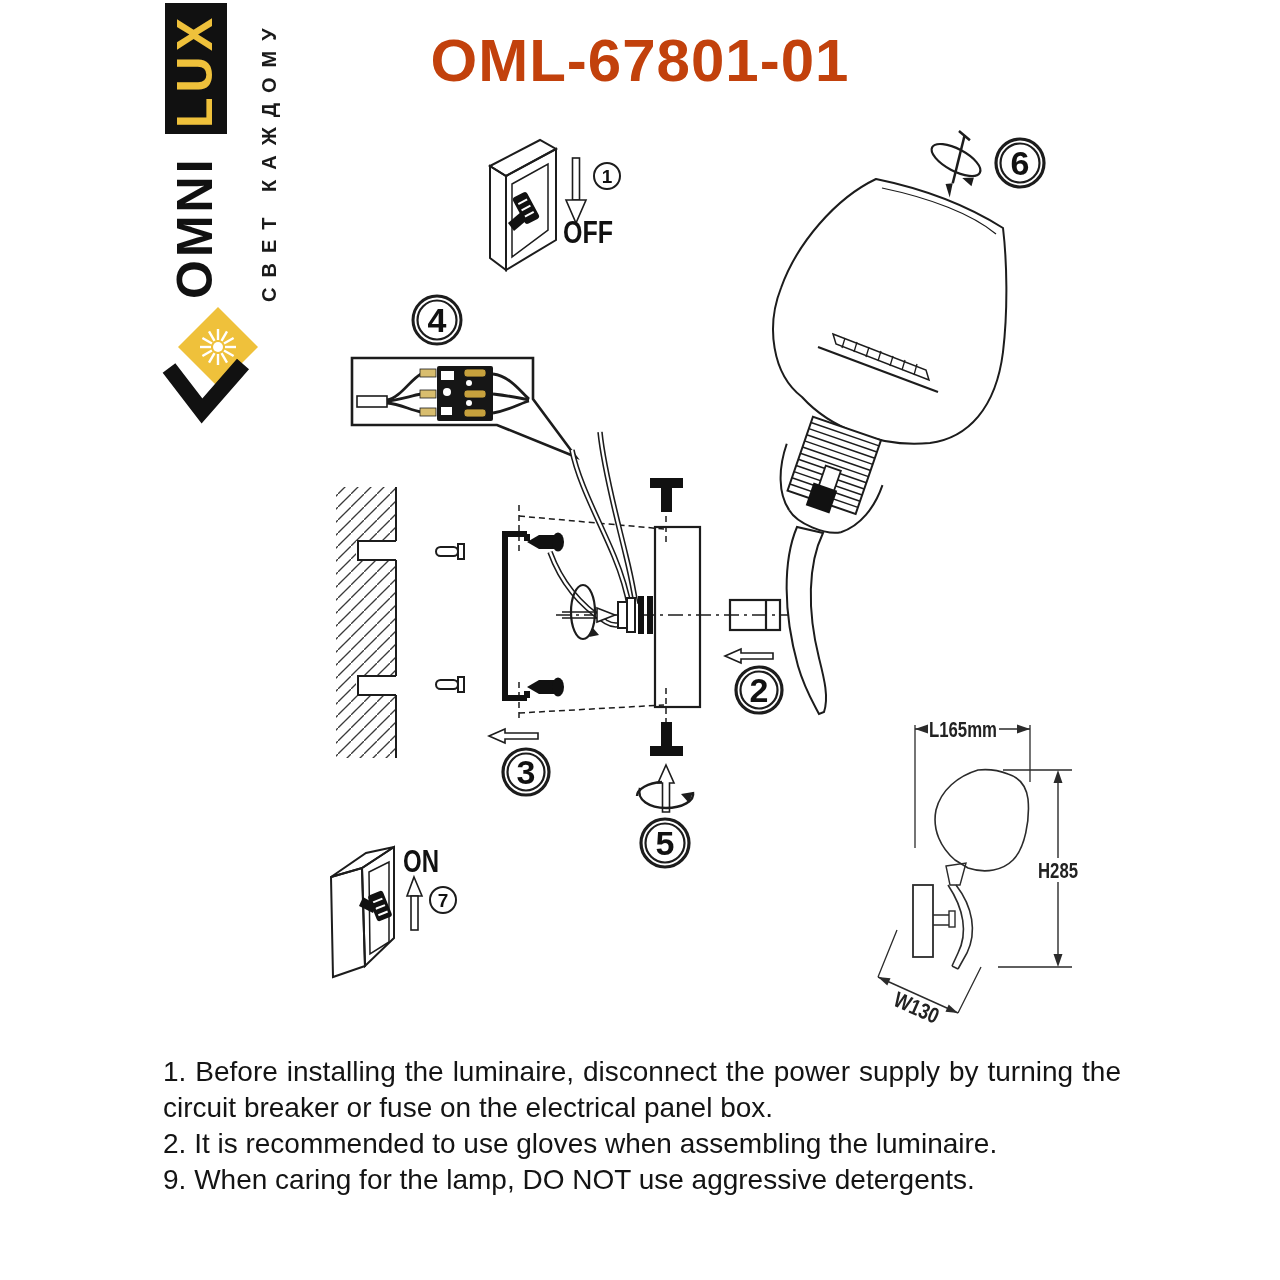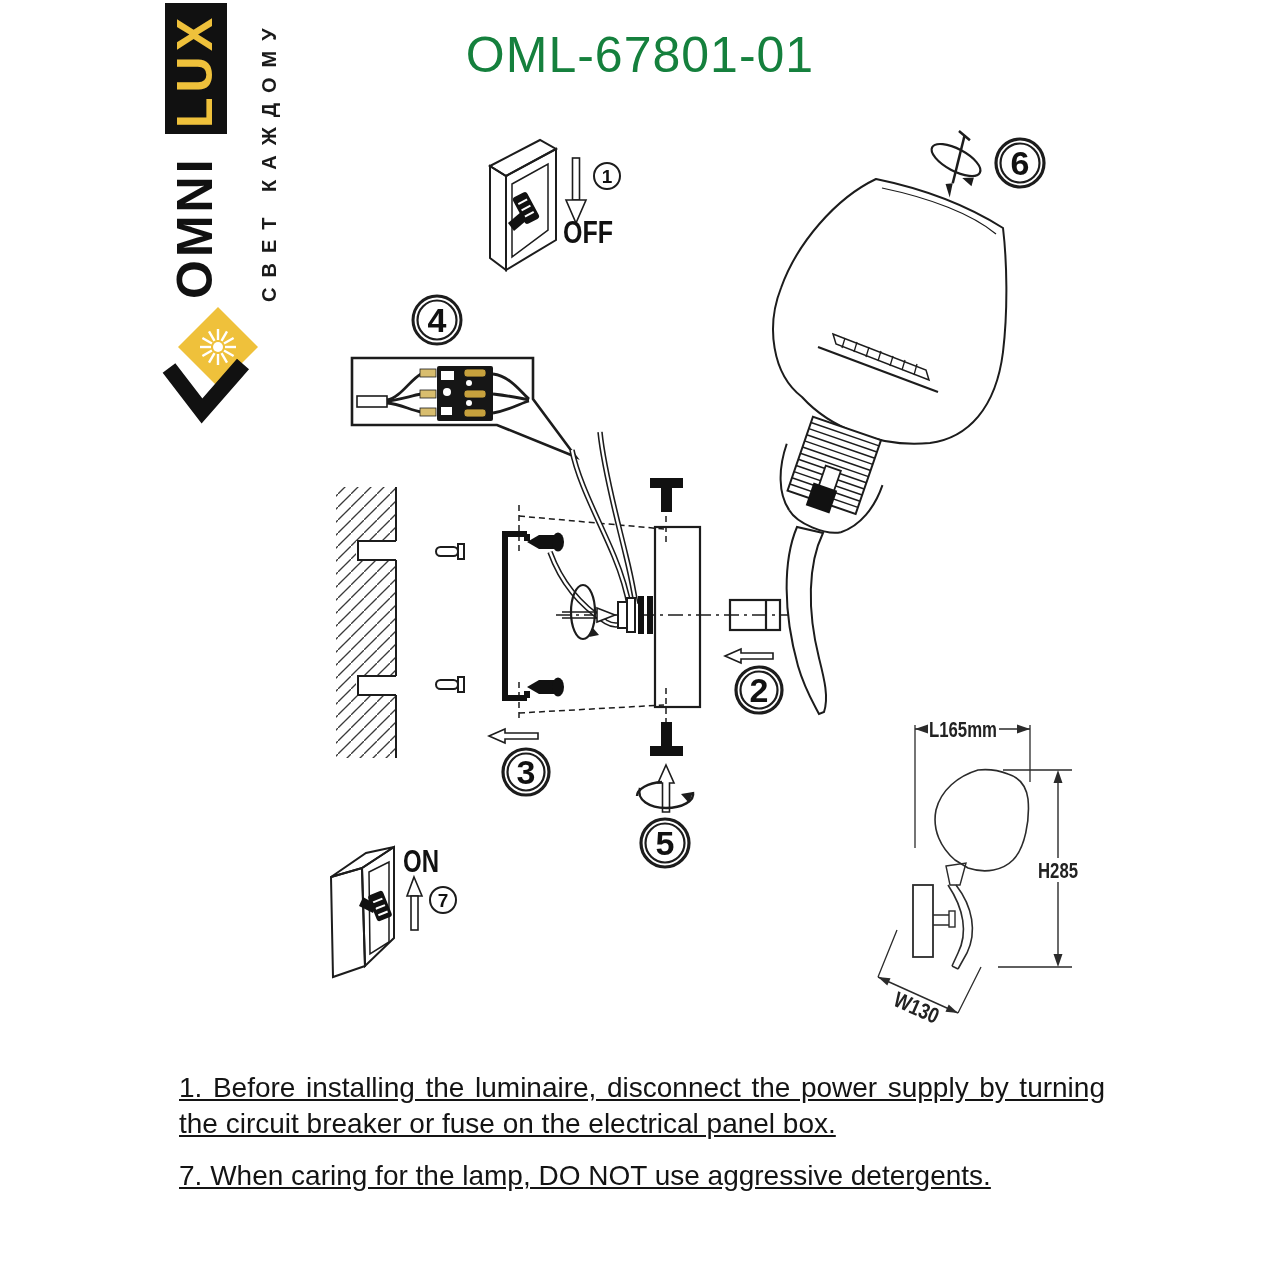--- a/index.html
+++ b/index.html
@@ -1,24 +1,24 @@
 <!DOCTYPE html>
 <html><head>
 <meta charset="utf-8">
 <style>
   html,body{margin:0;padding:0;background:#ffffff;}
   .page{position:relative;width:1280px;height:1280px;background:#ffffff;overflow:hidden;
         font-family:"Liberation Sans",sans-serif;color:#141414;}
   .title{position:absolute;left:0;right:0;top:26px;text-align:center;
-         font-size:50px;font-weight:normal;letter-spacing:1px;color:#15803d;}
+         font-size:60px;font-weight:bold;letter-spacing:1px;color:#c2410c;}
   .logo-svg{position:absolute;left:0;top:0;}
   .diagram-svg{position:absolute;left:0;top:0;}
   .instructions{position:absolute;left:163px;top:1054px;width:958px;
                 font-size:28px;line-height:36px;text-align:justify;color:#141414;}
-  .instructions p{margin:16px;text-decoration:underline;}
+  .instructions p{margin:0;}
   svg text{font-family:"Liberation Sans",sans-serif;}
   .circnum{font-weight:bold;fill:#111;}
   .lbl{font-weight:bold;fill:#111;}
 </style>
 </head>
 <body>
 
 <div class="page">
 
   <svg class="logo-svg" width="320" height="450" viewBox="0 0 320 450">
@@ -327,16 +327,17 @@
       <path d="M878,977 L890.5,978.3 L887.3,985.6 Z" fill="#2b2b2b" stroke="none"></path>
       <path d="M958,1013 L945.5,1011.7 L948.7,1004.4 Z" fill="#2b2b2b" stroke="none"></path>
     </g>
     <text x="929" y="737" font-size="22" font-weight="bold" fill="#222" textLength="68" lengthAdjust="spacingAndGlyphs">L165mm</text>
     <text x="1038" y="878" font-size="22" font-weight="bold" fill="#222" textLength="40" lengthAdjust="spacingAndGlyphs">H285</text>
     <text transform="translate(892,1005) rotate(24)" font-size="22" font-weight="bold" fill="#222" textLength="47" lengthAdjust="spacingAndGlyphs">W130</text>
   </svg>
 
   <div class="instructions">
     <p>1. Before installing the luminaire, disconnect the power supply by turning the circuit breaker or fuse on the electrical panel box.</p>
-    <p>7. When caring for the lamp, DO NOT use aggressive detergents.</p>
+    <p>2. It is recommended to use gloves when assembling the luminaire.</p>
+    <p>9. When caring for the lamp, DO NOT use aggressive detergents.</p>
   </div>
 
 </div>
 
 </body></html>

